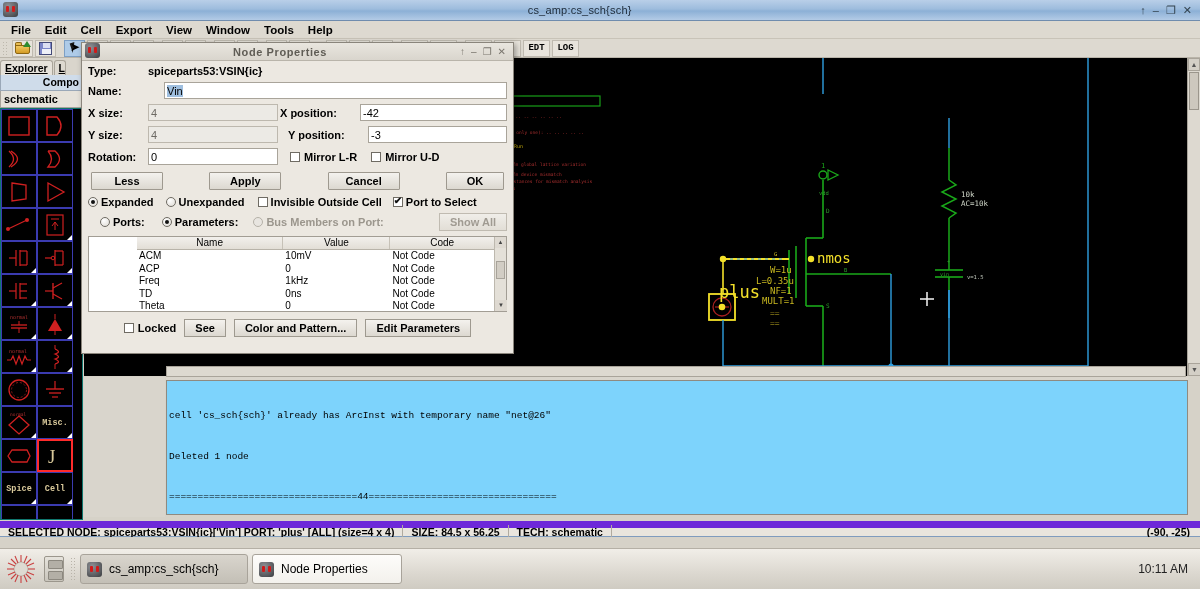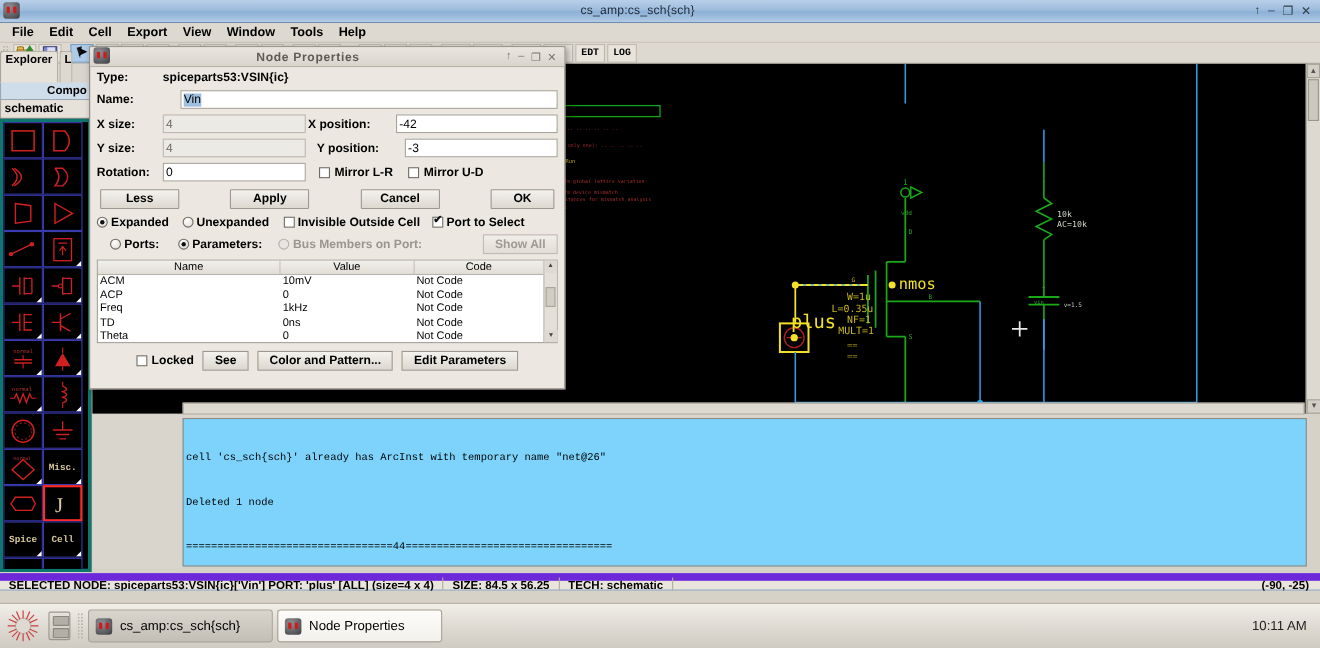--- a/index.html
+++ b/index.html
@@ -109,38 +109,38 @@
   .ico-flag::after{content:"";position:absolute;left:-4px;top:0;width:0;height:0;border-top:4.5px solid transparent;border-bottom:4.5px solid transparent;border-right:5px solid #b07fc4;}
   .ico-wave { font-size: 13px; color:#111; line-height: 8px; font-weight: bold;}
 
   
   .leftpanel {
     position: absolute; left: 0; top: 58px; width: 83px; height: 462px;
     background: #d9d5cc; border-right: 1px solid #9d998f;
   }
   .tabrow { display: flex; height: 17px; align-items: flex-end; }
   .ptab {
-    font-size: 10.5px; font-weight: bold; padding: 1px 4px 15px 4px;
+    font-size: 10.5px; font-weight: bold; padding: 1px 4px 1px 4px;
     background: #ddd9d0; border: 1px solid #aaa59a; border-bottom: none;
-    border-radius: 3px 3px 0 0; cursor: default; white-space: nowrap;
+    border-radius: 3px 3px 0 0; cursor: default; white-space: nowrap; text-decoration: underline;
   }
   .ptab.active { background: #e6e2da; }
   .ptab2 { margin-left: 1px; width: 12px; overflow: hidden; }
   .comprow {
     height: 16px; background: #cfdcea; border: 1px solid #9aa8b8; border-top: none;
     text-align: right; font-size: 10.5px; font-weight: bold; padding-right: 2px;
     color: #000; line-height: 15px; overflow: hidden;
   }
   .techrow {
     height: 17px; background: #e6e2da; border: 1px solid #a7a29a; border-top: none;
     font-size: 11px; font-weight: bold; padding-left: 3px; line-height: 16px;
   }
   .palette {
     position: absolute; left: 0; top: 50px; width: 83px; bottom: 0;
-    background: #000; border: 3px solid #0f766e; overflow: hidden;
+    background: #000; border: 1px solid #0f766e; overflow: hidden;
   }
   .pgrid { display: grid; grid-template-columns: 36px 36px; grid-auto-rows: 33px; }
   .pcell {
     position: relative; border: 1px solid #3b3bb0; background: #000;
     display: flex; align-items: center; justify-content: center; overflow: hidden;
     cursor: default;
   }
   .pcell.selred { border-color: #ff2b2b; border-width: 2px; }
   .pcell .corner {
     position: absolute; right: 0; bottom: 0; width: 0; height: 0;
@@ -272,21 +272,21 @@
   .cbox.on::after {
     content:"\2714"; position:absolute; left:0px; top:-3px; font-size:10px; color:#111; line-height:12px;
   }
   .dim { color: #9b968d; }
   .showall {
     margin-left: auto; background: linear-gradient(to bottom,#f0eee9,#e2ded6);
     border: 1px solid #c0bbb1; font-size: 11px; font-weight: bold; color: #a09b92;
     padding: 2px 10px; cursor: default;
   }
   .table-wrap { border: 1px solid #a29d94; background: #fff; height: 76px; display: flex; }
-  .tbl { flex: 1 1 auto; }
+  .tbl { flex: 1 1 auto; padding-left: 48px; }
   .thead { display: flex; height: 13px; background: linear-gradient(to bottom,#f2f0ec,#e2ded6); border-bottom: 1px solid #b8b3a9;}
   .th { font-size: 10px; text-align: center; line-height: 12px; border-right: 1px solid #c6c1b7; color:#000;}
   .th.c1 { width: 41%; } .th.c2 { width: 30%; } .th.c3 { width: 29%; border-right:none;}
   .trow { display: flex; height: 12.5px; font-size: 10px; color: #000; }
   .td { line-height: 12px; padding-left: 2px; overflow: hidden; white-space: nowrap; }
   .td.c1 { width: 41%; } .td.c2 { width: 30%; } .td.c3 { width: 29%; }
   .tbl-scroll { width: 12px; background: #e4e0d8; border-left: 1px solid #bdb8ae; position: relative; }
   .tbl-scroll .ar { height: 11px; text-align:center; font-size:6px; line-height:11px; color:#444; background:#ded9d1;}
   .tbl-scroll .th2 { position:absolute; left:1px; top:24px; width:9px; height:18px; background:#d2cdc4; border:1px solid #a8a39a;}
   .botrow { display: flex; align-items: center; gap: 8px; justify-content: center; margin-top: 7px; }

